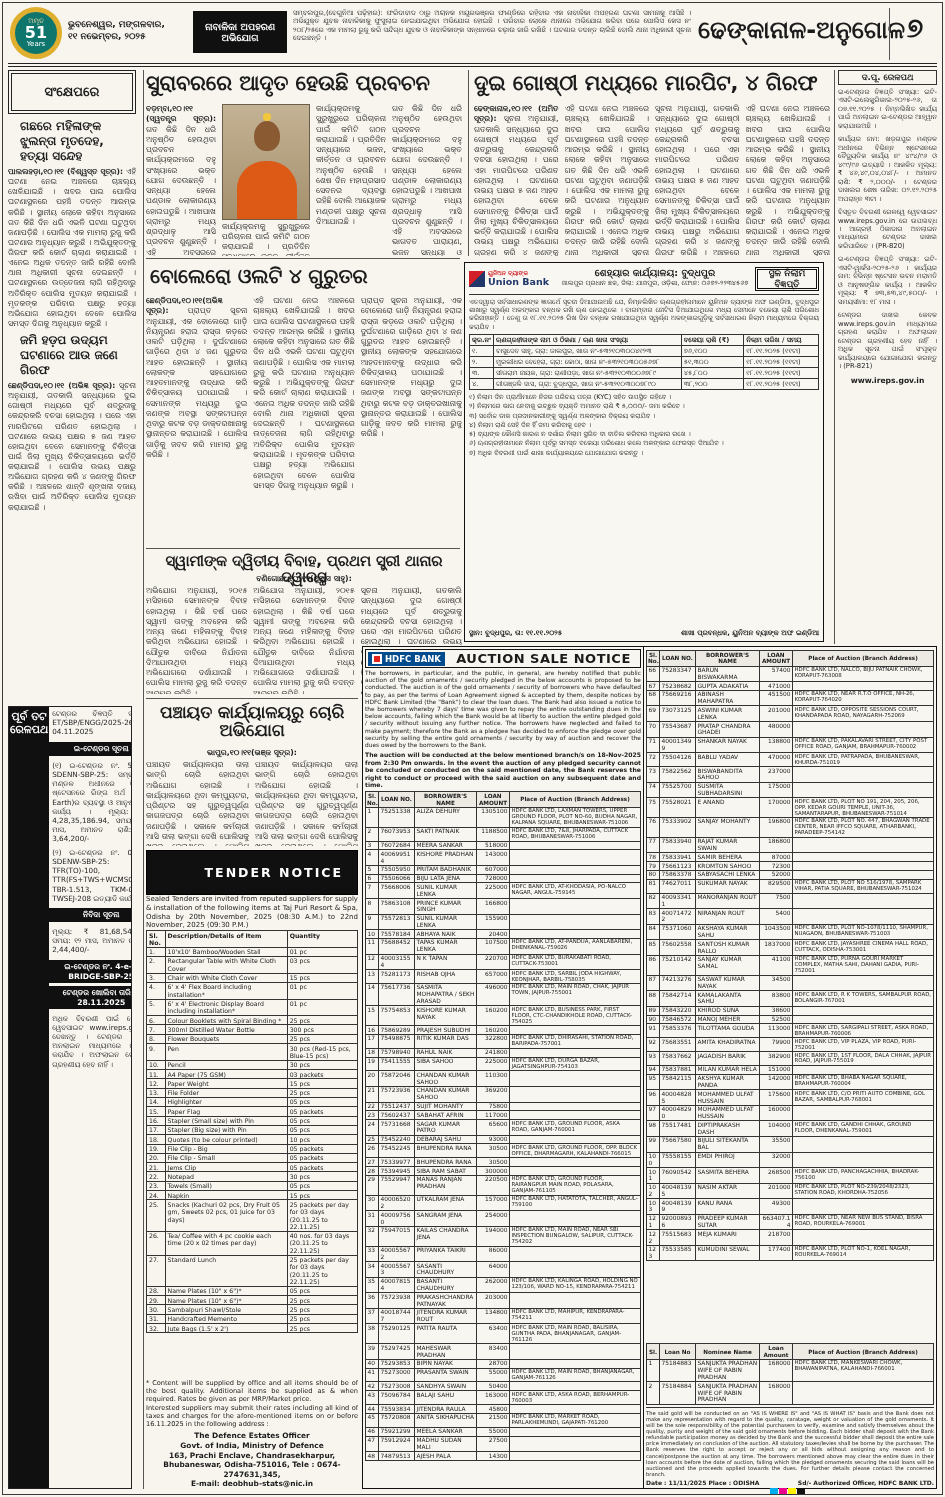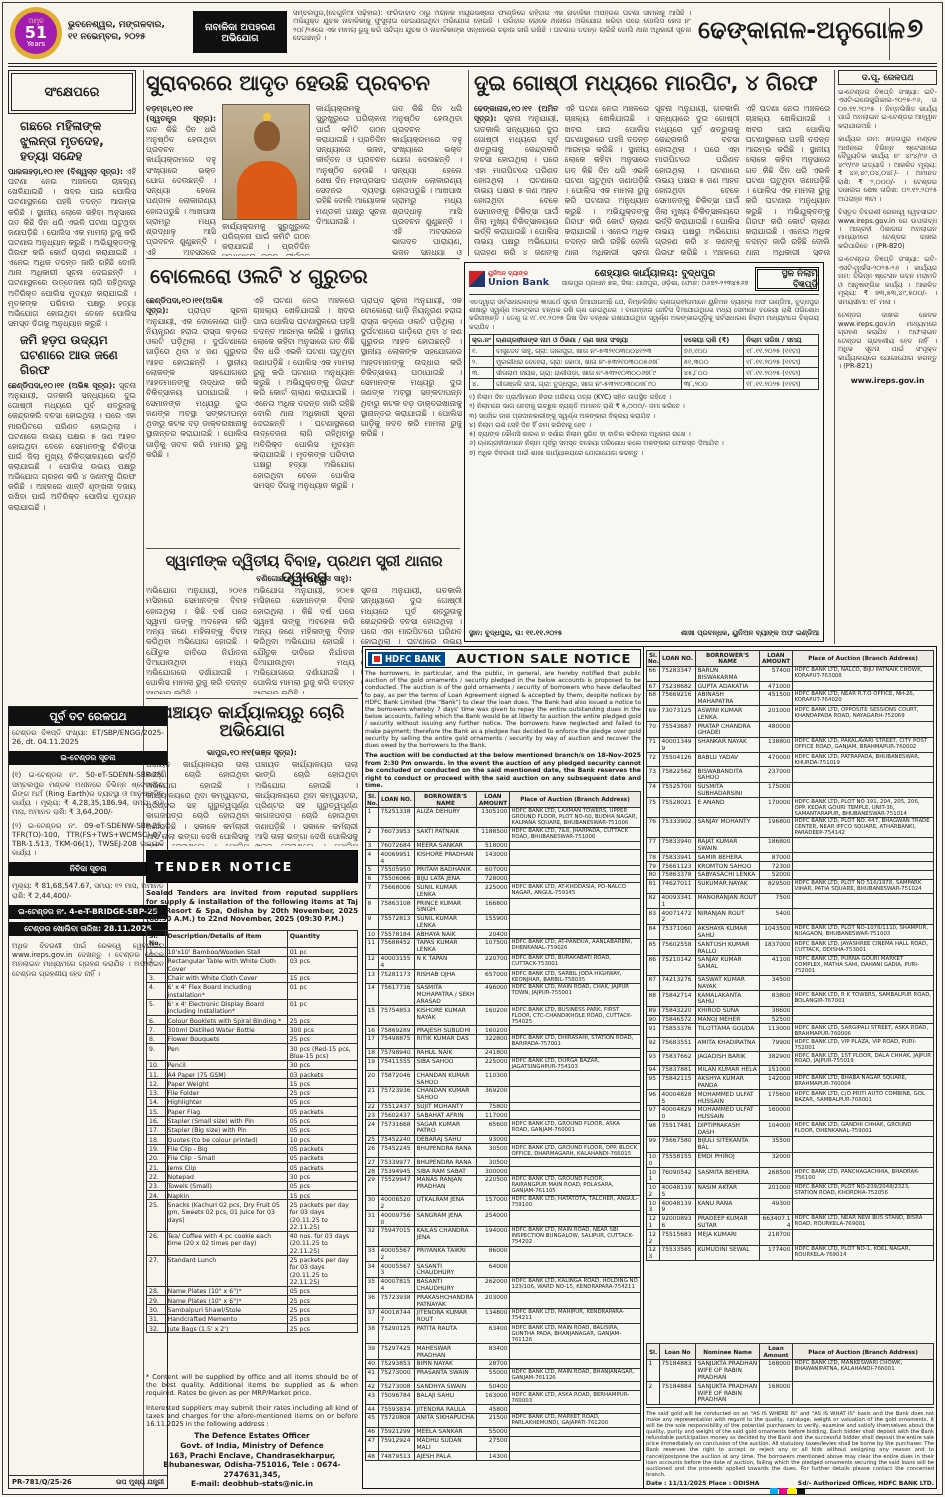--- a/index.html
+++ b/index.html
@@ -4,21 +4,21 @@
 <style>
   *{margin:0;padding:0;box-sizing:border-box}
   html,body{background:#dcdad4}
   body{width:945px;height:1497px;position:relative;font-family:"DejaVu Sans","Liberation Sans",sans-serif;color:#1b1b1b}
   #page{position:absolute;top:0;left:0;width:945px;height:1497px;background:#f7f5ee;overflow:hidden}
   .frame{position:absolute;inset:2px;border:1px solid #3a3a3a;pointer-events:none}
   .abs{position:absolute}
   .rule-v{position:absolute;width:1px;background:#555}
   .rule-h{position:absolute;height:1px;background:#555}
   
-  .badge{position:absolute;left:10px;top:7px;width:52px;height:52px;border-radius:50%;background:#a21caf;border:5px solid #e0af30;color:#fff;display:flex;flex-direction:column;align-items:center;justify-content:center;text-align:center}
+  .badge{position:absolute;left:10px;top:7px;width:52px;height:52px;border-radius:50%;background:#0f766e;border:5px solid #e0af30;color:#fff;display:flex;flex-direction:column;align-items:center;justify-content:center;text-align:center}
   .badge .b1{font-size:7px;color:#ffd9a0;line-height:1}
   .badge .b2{font-size:16px;font-weight:bold;line-height:1.05}
   .badge .b3{font-size:7px;line-height:1}
   .mast-date{position:absolute;left:68px;top:18px;width:122px;font-size:9px;font-weight:bold;line-height:1.35}
   .kicker{position:absolute;left:193px;top:11px;width:94px;height:42px;background:#101010;color:#fff;font-weight:bold;font-size:9.5px;text-align:center;display:flex;align-items:center;justify-content:center;padding:8px;line-height:1.2}
   .mast-brief{position:absolute;left:293px;top:9px;width:398px;height:50px;font-size:6.9px;line-height:1.22;text-align:justify;overflow:hidden}
   .mast-title{position:absolute;left:698px;top:16px;width:184px;font-size:24px;font-weight:800;text-align:center;white-space:nowrap}
   .pageno{position:absolute;left:896px;top:12px;width:38px;font-size:27px;font-weight:bold;text-align:center}
   .mast-rule{position:absolute;left:8px;top:63px;width:929px;height:4px;border-top:1.5px solid #222;border-bottom:1px solid #222}
   
@@ -42,46 +42,46 @@
   
   .ubank{position:absolute;left:464px;top:262px;width:360px;height:380px;border:1.5px solid #111;padding:4px;display:flex;flex-direction:column;overflow:hidden;background:#f9f7f1}
   .ub-top{display:flex;align-items:stretch;gap:4px;border-bottom:1px solid #333;padding-bottom:3px}
   .ub-logo{flex:0 0 86px;display:flex;align-items:center;gap:3px}
   .ub-emblem{width:16px;height:16px;background:linear-gradient(135deg,#d12028 50%,#22386b 50%)}
   .ub-brand{font-size:9.5px;font-weight:bold;color:#22386b;line-height:1.1}
   .ub-brand small{display:block;font-size:6px;color:#d12028}
   .ub-office{flex:1;text-align:center}
   .ub-office .o1{font-weight:bold;font-size:9.5px}
   .ub-office .o2{font-size:6.6px}
-  .ub-noticebox{flex:0 0 64px;border:1px solid #111;outline:1px solid #111;outline-offset:-3px;display:flex;flex-direction:column;align-items:flex-end;justify-content:center;font-weight:bold;font-size:9px;line-height:1.2;text-align:center}
+  .ub-noticebox{flex:0 0 64px;border:1px solid #111;outline:1px solid #111;outline-offset:-3px;display:flex;flex-direction:column;align-items:center;justify-content:center;font-weight:bold;font-size:9px;line-height:1.2;text-align:center}
   .ub-intro{font-size:6.7px;line-height:1.25;text-align:justify;margin:3px 0}
   .ub-table{width:100%;border-collapse:collapse;font-size:6.7px;margin-bottom:3px}
   .ub-table th,.ub-table td{border:1px solid #333;padding:1px 2px;text-align:left;vertical-align:top;line-height:1.2}
   .ub-terms{font-size:6.6px;line-height:1.25}
   .ub-terms .li{margin-bottom:1px;text-align:justify}
   .ub-foot{display:flex;justify-content:space-between;font-size:7px;font-weight:bold;margin-top:auto;padding-top:3px}
   
   .rcol{position:absolute;left:838px;top:70px;width:99px;height:574px;overflow:hidden;font-size:6.8px;line-height:1.25}
   .rcol-head{font-weight:bold;font-size:8.6px;text-align:center;border:1px solid #333;margin-bottom:3px;padding:1px}
   .rcol .li{text-align:justify;margin-bottom:5px}
   .rcol-site{font-weight:bold;text-align:center;font-size:7.6px}
   
-  .ltender{position:absolute;left:8px;top:706px;width:160px;height:783px;border:1px solid #222;display:flex;flex-direction:column;overflow:hidden}
+  .ltender{position:absolute;left:8px;top:706px;width:124px;height:783px;border:1px solid #222;display:flex;flex-direction:row;overflow:hidden}
   .lt-head{background:#101010;color:#fff;font-weight:bold;font-size:11px;text-align:center;padding:3px 1px}
   .lt-bar{background:#101010;color:#fff;font-weight:bold;font-size:7.6px;text-align:center;padding:2px 1px;margin:3px 0}
   .lt-text{font-size:7.2px;line-height:1.28;text-align:justify;padding:2px 3px}
   .lt-foot{margin-top:auto;display:flex;justify-content:space-between;font-size:6.8px;font-weight:bold;padding:2px 3px;border-top:1px solid #333}
   
   .tnotice{position:absolute;left:146px;top:850px;width:212px;height:639px;display:flex;flex-direction:column;overflow:hidden}
-  .tn-bar{background:#101010;color:#fff;font-weight:800;font-size:12.5px;text-align:left;letter-spacing:2px;padding:8px;border:1px solid #000}
-  .tn-intro{font-size:7px;line-height:1.25;text-align:justify;margin:6px 0;font-weight:bold}
+  .tn-bar{background:#101010;color:#fff;font-weight:800;font-size:12.5px;text-align:right;letter-spacing:2px;padding:14px;border:1px solid #000}
+  .tn-intro{font-size:7px;line-height:1.25;text-align:justify;margin:0 0;font-weight:normal}
   .tn-wrap{flex:1;overflow:hidden}
   .tn-table{width:100%;border-collapse:collapse;font-size:6.2px;table-layout:fixed}
   .tn-table th,.tn-table td{border:1px solid #333;padding:0.5px 2px;vertical-align:top;line-height:1.18;text-align:left;overflow:hidden}
-  .tn-note{font-size:6.6px;line-height:1.25;text-align:justify;margin-top:6px}
+  .tn-note{font-size:6.6px;line-height:1.25;text-align:justify;margin-top:0}
   .defence{margin-top:3px;text-align:center}
   .defence .li{font-size:7.4px;font-weight:bold;line-height:1.3}
   
   .auction{position:absolute;left:362px;top:646px;width:575px;height:843px;border:1.5px solid #111;display:flex;background:#f8f6f0}
   .auc-left{flex:0 0 281px;border-right:1px solid #111;display:flex;flex-direction:column;overflow:hidden;padding:2px}
   .auc-right{flex:1;display:flex;flex-direction:column;overflow:hidden;padding:2px}
   .auc-head{display:flex;align-items:center;gap:4px;border:1px solid #111;padding:1px 2px;margin-bottom:2px}
   .hdfc-logo{display:flex;align-items:center;gap:3px;background:#004b8d;color:#fff;font-weight:bold;font-size:8.5px;padding:2px 4px}
   .hdfc-mark{width:10px;height:10px;background:#fff;display:flex;align-items:center;justify-content:center}
   .hdfc-mark>div{width:6px;height:6px;background:#e32219}

